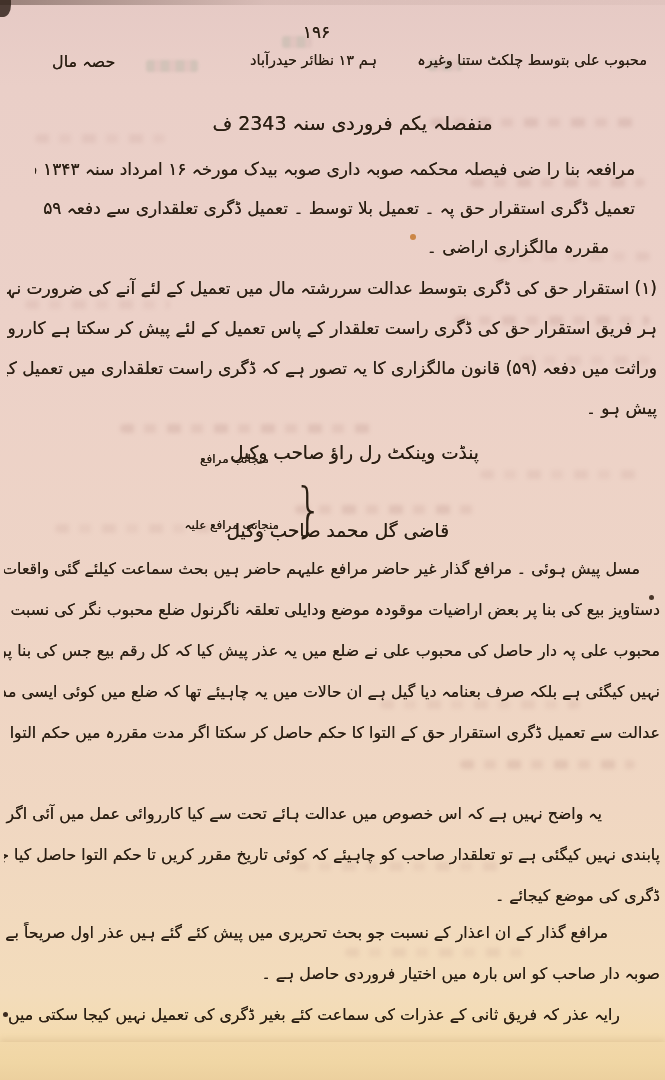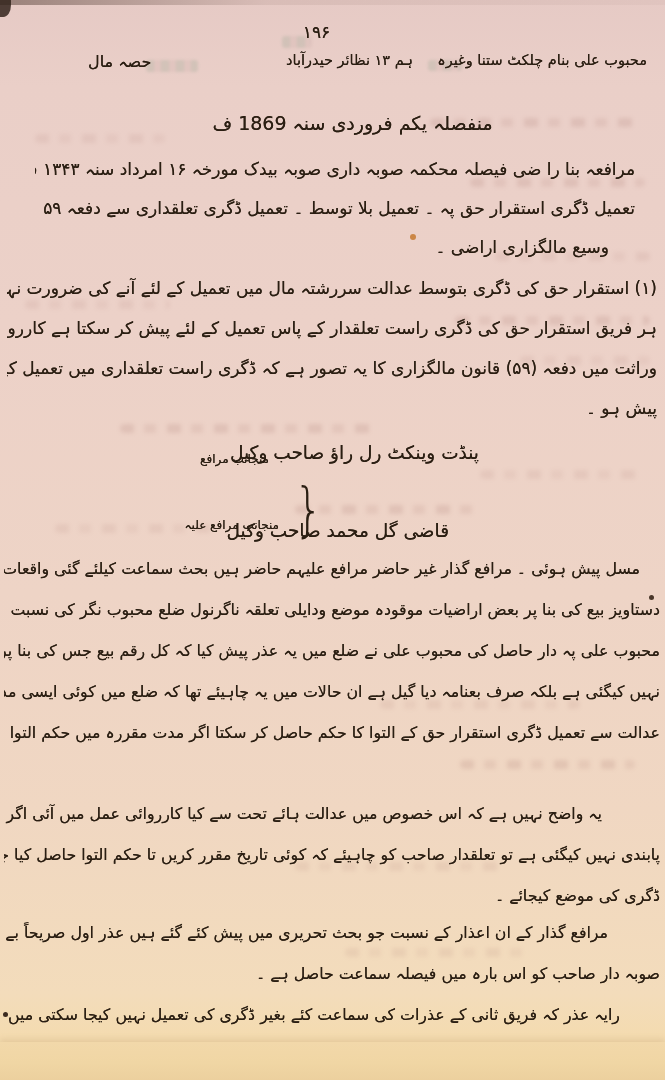--- a/index.html
+++ b/index.html
@@ -23,21 +23,21 @@
     position:absolute; top:0; left:0; width:11px; height:17px;
     background:#33251c; border-radius:0 0 70% 0; opacity:.85;
   }
 
   .txt { position:absolute; direction:rtl; color:#2a1e12;
          text-shadow:0 0 .5px rgba(42,30,18,.9); }
 
   .page-number { top:22px; left:0; width:603px; text-align:center;
     font-size:17px; letter-spacing:6px; padding-left:30px; }
 
-  .hdr { top:52px; font-size:14.5px; white-space:nowrap;margin-left:36px; }
+  .hdr { top:52px; font-size:14.5px; white-space:nowrap; }
   .hdr-right  { right:18px; }
   .hdr-center { left:0; width:572px; text-align:center; padding-left:55px; }
   .hdr-left   { left:52px; font-size:16px; }
 
   .date-line { top:112px; left:0; width:665px; text-align:center;
     padding-left:40px; font-size:19px; }
 
   .block { position:absolute; direction:rtl; }
   .line { direction:rtl; text-align:right; white-space:nowrap;
     overflow:hidden; color:#2a1e12; text-shadow:0 0 .5px rgba(42,30,18,.85); }
@@ -115,30 +115,30 @@
   <div class="ghost soft" style="top:700px; left:380px; width:200px;"></div>
   <div class="ghost" style="top:760px; left:460px; width:175px;"></div>
   <div class="ghost soft" style="top:862px; left:295px; width:210px;"></div>
   <div class="ghost soft" style="top:948px; left:345px; width:185px;"></div>
 
   <div class="stamp" style="top:36px; left:282px; width:30px; height:12px;"></div>
   <div class="stamp" style="top:60px; left:146px; width:52px; height:12px;"></div>
   <div class="stamp" style="top:60px; left:428px; width:34px; height:11px;"></div>
 
   <div class="txt page-number">۱۹۶</div>
-  <div class="txt hdr hdr-right">محبوب علی بنام چلکٹ ستنا وغیرہ</div>
+  <div class="txt hdr hdr-right">محبوب علی بتوسط چلکٹ ستنا وغیرہ</div>
   <div class="txt hdr hdr-center">ہم ۱۳ نظائر حیدرآباد</div>
   <div class="txt hdr hdr-left">حصہ مال</div>
 
-  <div class="txt date-line">منفصلہ یکم فروردی سنہ 1869 ف</div>
+  <div class="txt date-line">منفصلہ یکم فروردی سنہ 2343 ف</div>
 
   <div class="block case-note">
     <div class="line l1">مرافعہ بنا را ضی فیصلہ محکمہ صوبہ داری صوبہ بیدک مورخہ ۱۶ امرداد سنہ ۱۳۴۳ ف</div>
     <div class="line l2">تعمیل ڈگری استقرار حق پہ ۔ تعمیل بلا توسط ۔ تعمیل ڈگری تعلقداری سے دفعہ ۵۹</div>
-    <div class="line l3">وسیع مالگزاری اراضی ۔</div>
+    <div class="line l3">مقررہ مالگزاری اراضی ۔</div>
   </div>
 
   <div class="block headnote">
     <div class="line">(۱) استقرار حق کی ڈگری بتوسط عدالت سررشتہ مال میں تعمیل کے لئے آنے کی ضرورت نہیں ہے</div>
     <div class="line">ہر فریق استقرار حق کی ڈگری راست تعلقدار کے پاس تعمیل کے لئے پیش کر سکتا ہے کارروائی ہائے</div>
     <div class="line">وراثت میں دفعہ (۵۹) قانون مالگزاری کا یہ تصور ہے کہ ڈگری راست تعلقداری میں تعمیل کیلئے</div>
     <div class="line">پیش ہو ۔</div>
   </div>
 
   <div class="block counsel">
@@ -158,21 +158,21 @@
   </div>
 
   <div class="block body-para para2">
     <div class="line l1">یہ واضح نہیں ہے کہ اس خصوص میں عدالت ہائے تحت سے کیا کارروائی عمل میں آئی اگر ضابطہ صدر کی</div>
     <div class="line">پابندی نہیں کیگئی ہے تو تعلقدار صاحب کو چاہیئے کہ کوئی تاریخ مقرر کریں تا حکم التوا حاصل کیا جا سکے بصورت دیگر</div>
     <div class="line l3">ڈگری کی موضع کیجائے ۔</div>
   </div>
 
   <div class="block body-para para3">
     <div class="line l1">مرافع گذار کے ان اعذار کے نسبت جو بحث تحریری میں پیش کئے گئے ہیں عذر اول صریحاً بے بنیاد ہے</div>
-    <div class="line">صوبہ دار صاحب کو اس بارہ میں فیصلہ سماعت حاصل ہے ۔</div>
+    <div class="line">صوبہ دار صاحب کو اس بارہ میں اختیار فروردی حاصل ہے ۔</div>
   </div>
 
   <div class="block body-para para4">
     <div class="line l1">رایہ عذر کہ فریق ثانی کے عذرات کی سماعت کئے بغیر ڈگری کی تعمیل نہیں کیجا سکتی میں نے اس کی نسبت پہلے</div>
   </div>
 
   <div class="dot dot-orange"></div>
   <div class="dot dot-right"></div>
   <div class="dot dot-left"></div>
 

